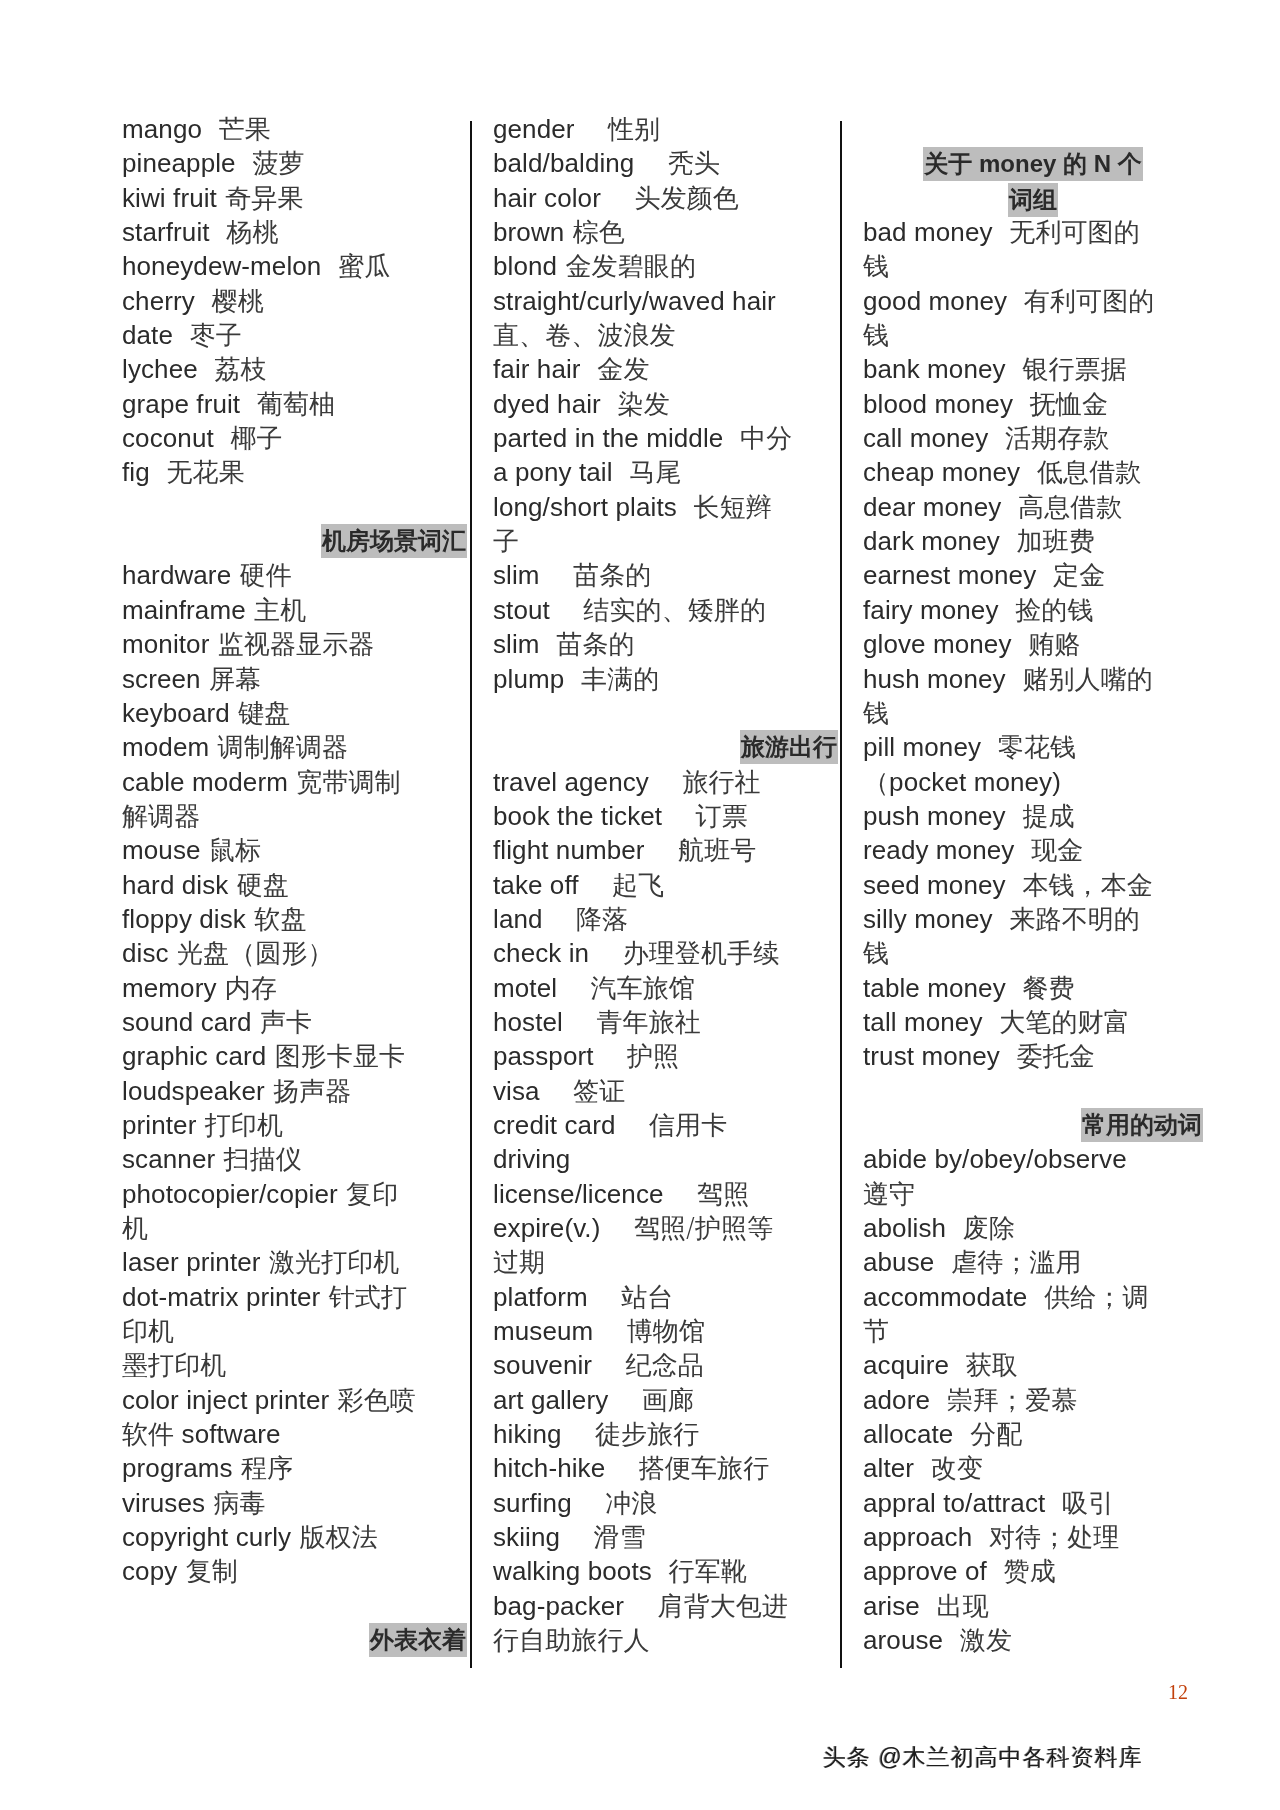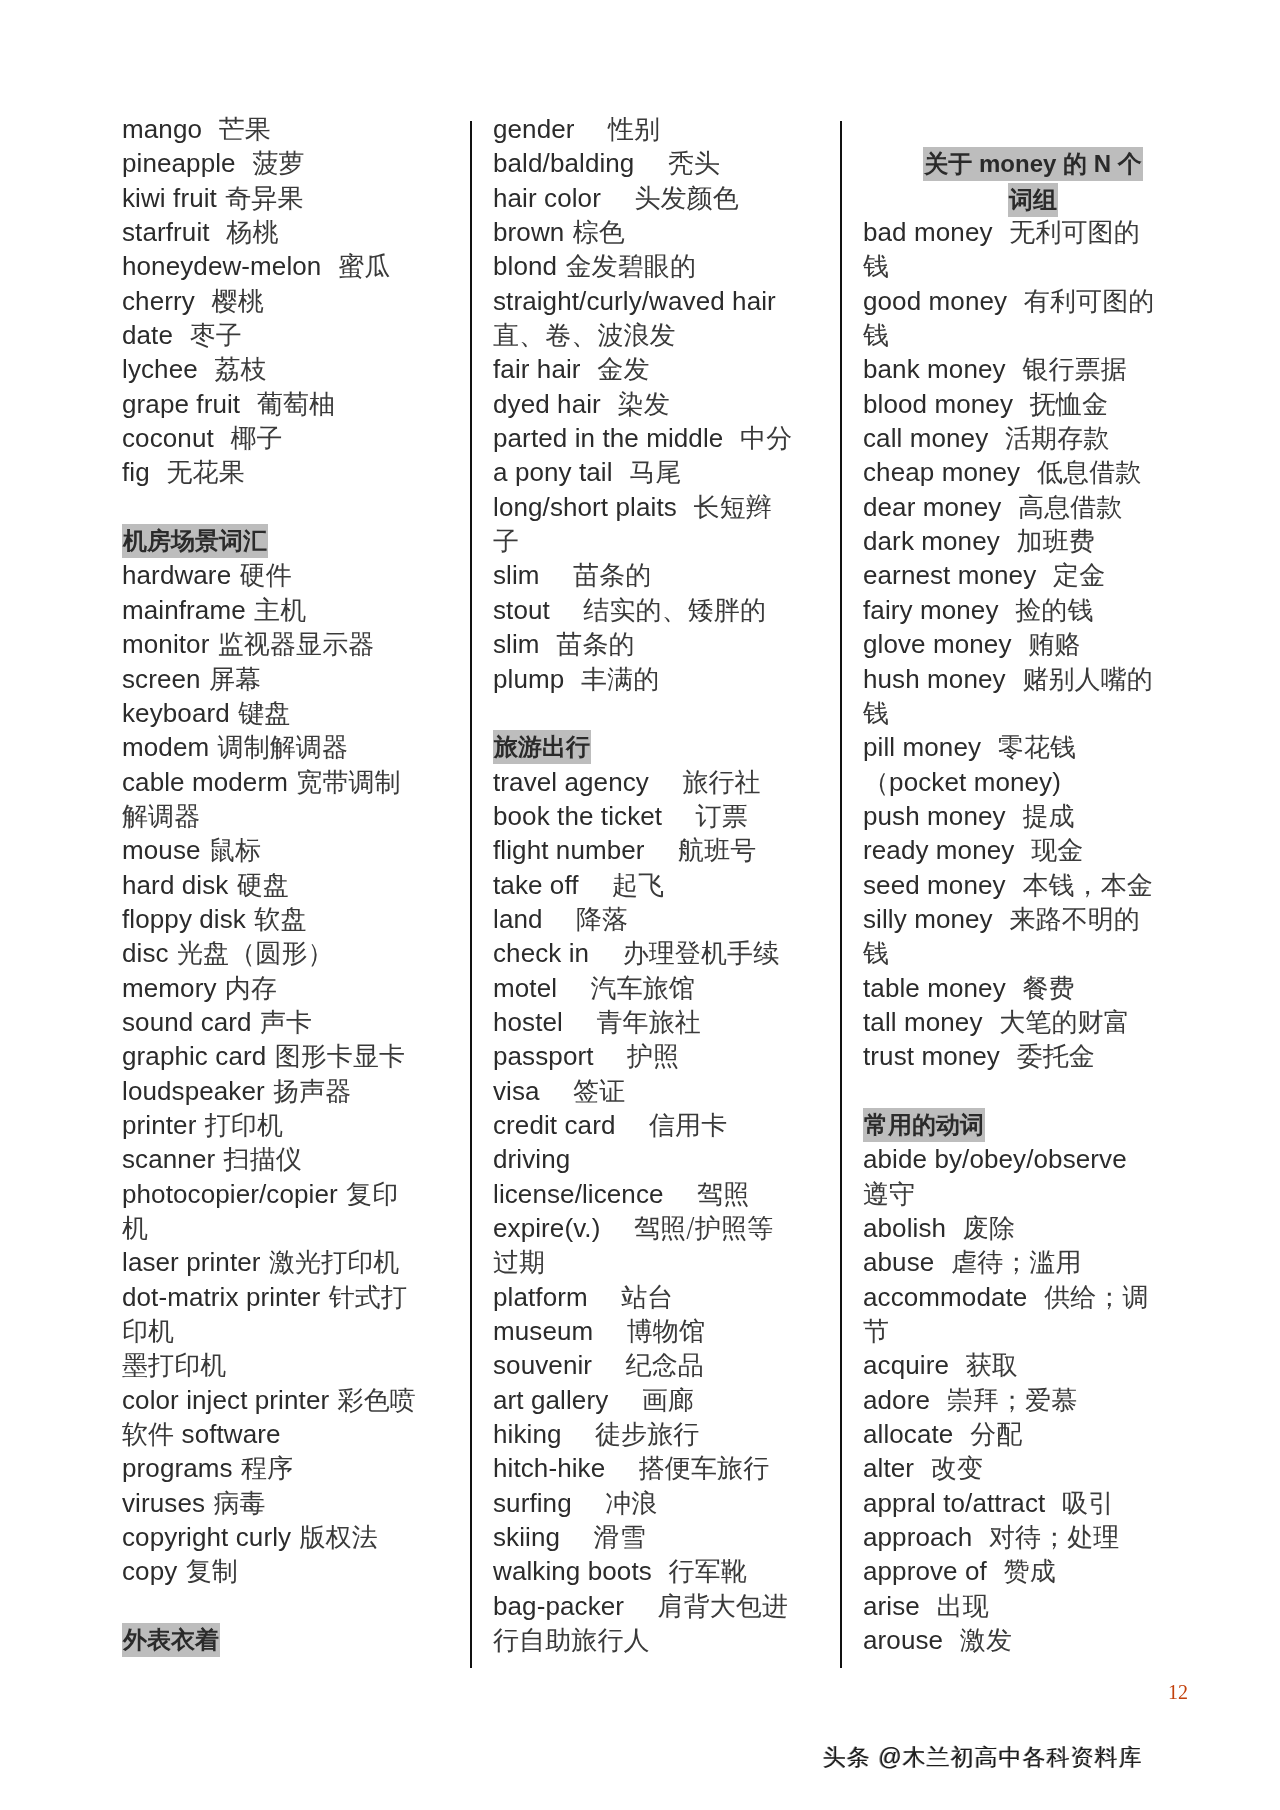--- a/index.html
+++ b/index.html
@@ -11,21 +11,21 @@
     position: absolute; top: 112px; width: 345px;
   }
   .col-1 { left: 122px; }
   .col-2 { left: 493px; }
   .col-3 { left: 863px; width: 340px; }
   .row {
     height: 34.35px; line-height: 34.35px; font-size: 26px; white-space: pre; letter-spacing: 0.1px;
   }
   .row .en { color: #2b2b2b; }
   .row .zh { color: #3a3a3a; font-family: "DejaVu Sans", sans-serif; font-weight: 300; }
-  .heading-row { text-align: left; height: 34.35px; line-height: 34.35px; }
+  .heading-row { text-align: right; height: 34.35px; line-height: 34.35px; }
   .heading {
     display: inline-block; background: #bdbdbd; color: #2a2a2a; font-weight: bold;
     font-size: 24px; line-height: 34px; padding: 0 1px;
   }
   .heading-2line-wrap { height: 68.7px; line-height: 33px; text-align: center; }
   .divider {
     position: absolute; width: 2px; background: #111; top: 121px; height: 1547px;
   }
   .divider-1 { left: 470px; }
   .divider-2 { left: 840px; }

